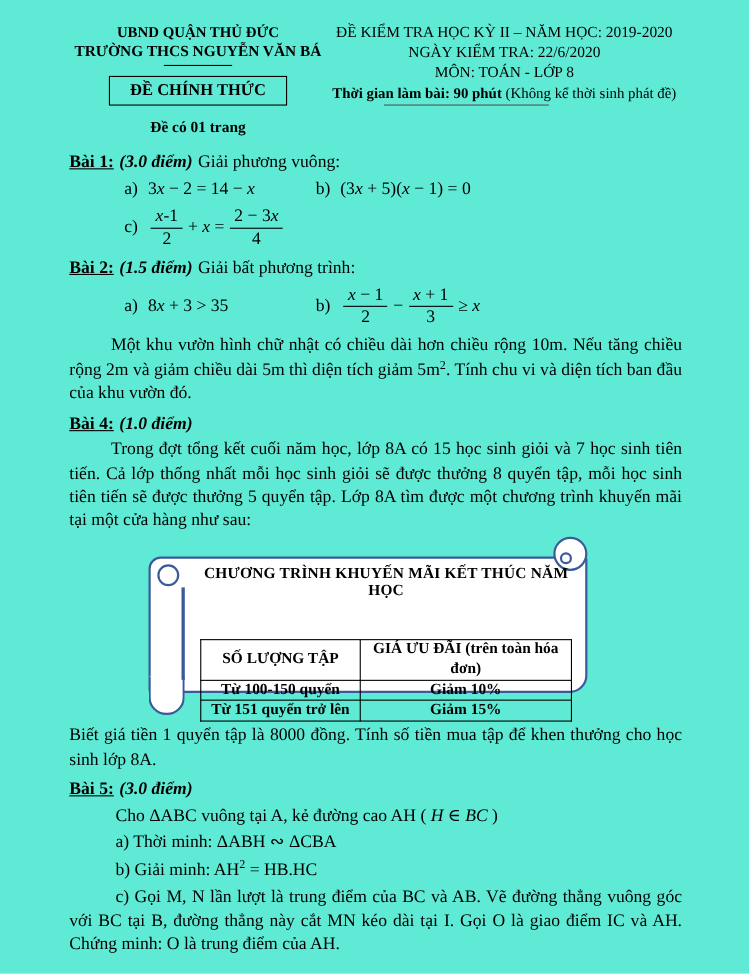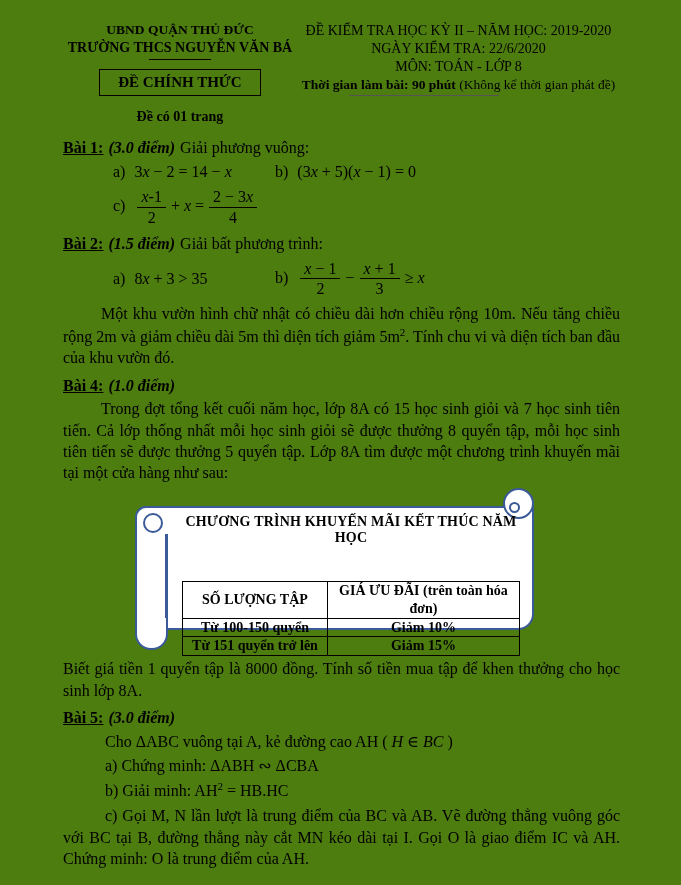--- a/index.html
+++ b/index.html
@@ -1,21 +1,21 @@
 <!DOCTYPE html>
 <html lang="vi"><head>
 <meta charset="utf-8">
 <style>
   * { margin:0; padding:0; box-sizing:border-box; }
   html,body { background:#e8e8e8; }
   .page {
     position:relative;
     width:681px; height:885px;
     margin:0 auto;
-    background:#4d7c0f;
+    background:#5eead4;
     color:#000;
     font-family:"Liberation Serif","DejaVu Serif",serif;
     font-size:16px;
     padding:22px 61px 0 63px;
     overflow:hidden;
   }
 
   
   .hdr { display:flex; width:100%; }
   .hdr-left  { width:42%; text-align:center; }
@@ -34,21 +34,21 @@
   .ht4 b { font-size:13.5px; }
   .time-rule { width:150px; border-bottom:1.5px solid #555; margin:2px auto 0; transform:translateX(-34px); }
 
   
   main { margin-top:13px; }
   .phead { margin:7px 0 2px; line-height:1.3; }
   .plabel  { font-weight:bold; text-decoration:underline; }
   .ppoints { font-weight:bold; font-style:italic; margin-left:5px; }
   .pintro  { margin-left:5px; }
 
-  .eqrow { display:flex; align-items:center; margin:3px 0 3px 50px; line-height:1.3; }
+  .eqrow { display:flex; align-items:center; margin:3px 0 3px 50px; line-height:1.3;gap:12px; }
   .eq-a { min-width:162px; }
   .eq-lab { margin-right:9px; }
   .eqrow .mi i { font-style:italic; }
   .fracline { margin-top:5px; margin-bottom:5px; }
 
   .frac { display:inline-block; vertical-align:middle; text-align:center; line-height:1.12; margin:0 3px; }
   .frac .num { display:block; padding:0 4px 1px; border-bottom:1.2px solid #000; }
   .frac .den { display:block; padding-top:1px; }
   .frac-mid { margin:0 2px; }
 
@@ -103,21 +103,21 @@
       <div class="rule-small"></div>
       <div>
         <span class="official-box">ĐỀ CHÍNH THỨC</span>
       </div>
       <div class="page-note">Đề có 01 trang</div>
     </div>
     <div class="hdr-right">
       <div class="ht1">ĐỀ KIỂM TRA HỌC KỲ II – NĂM HỌC: 2019-2020</div>
       <div class="ht2">NGÀY KIỂM TRA: 22/6/2020</div>
       <div class="ht3">MÔN: TOÁN - LỚP 8</div>
-      <div class="ht4"><b>Thời gian làm bài: 90 phút</b><span> (Không kể thời gian phát đề)</span></div>
+      <div class="ht4"><b>Thời gian làm bài: 90 phút</b><span> (Không kể thời sinh phát đề)</span></div>
       <div class="time-rule"></div>
     </div>
   </header>
 
   <main>
 
     <section>
       <p class="phead">
         <span class="plabel">Bài 1:</span><span class="ppoints">(3.0 điểm)</span><span class="pintro">Giải phương vuông:</span>
       </p>
@@ -186,19 +186,19 @@
       </div>
 
       <p class="para-noindent">Biết giá tiền 1 quyển tập là 8000 đồng. Tính số tiền mua tập để khen thưởng cho học sinh lớp 8A.</p>
     </section>
 
     <section>
       <p class="phead">
         <span class="plabel">Bài 5:</span><span class="ppoints">(3.0 điểm)</span>
       </p>
       <p class="b5line"><span>Cho ΔABC vuông tại A, kẻ đường cao AH ( </span><span class="mi"><i>H</i> ∈ <i>BC</i></span><span> )</span></p>
-      <p class="b5line">a) Chứng minh: ΔABH ∾ ΔCBA</p>
+      <p class="b5line">a) Thời minh: ΔABH ∾ ΔCBA</p>
       <p class="b5line"><span>b) Giải minh: AH</span><sup>2</sup><span> = HB.HC</span></p>
       <p class="para" style="text-indent:42px">c) Gọi M, N lần lượt là trung điểm của BC và AB. Vẽ đường thẳng vuông góc với BC tại B, đường thẳng này cắt MN kéo dài tại I. Gọi O là giao điểm IC và AH. Chứng minh: O là trung điểm của AH.</p>
     </section>
 
   </main>
 </div>
 
 </body></html>

